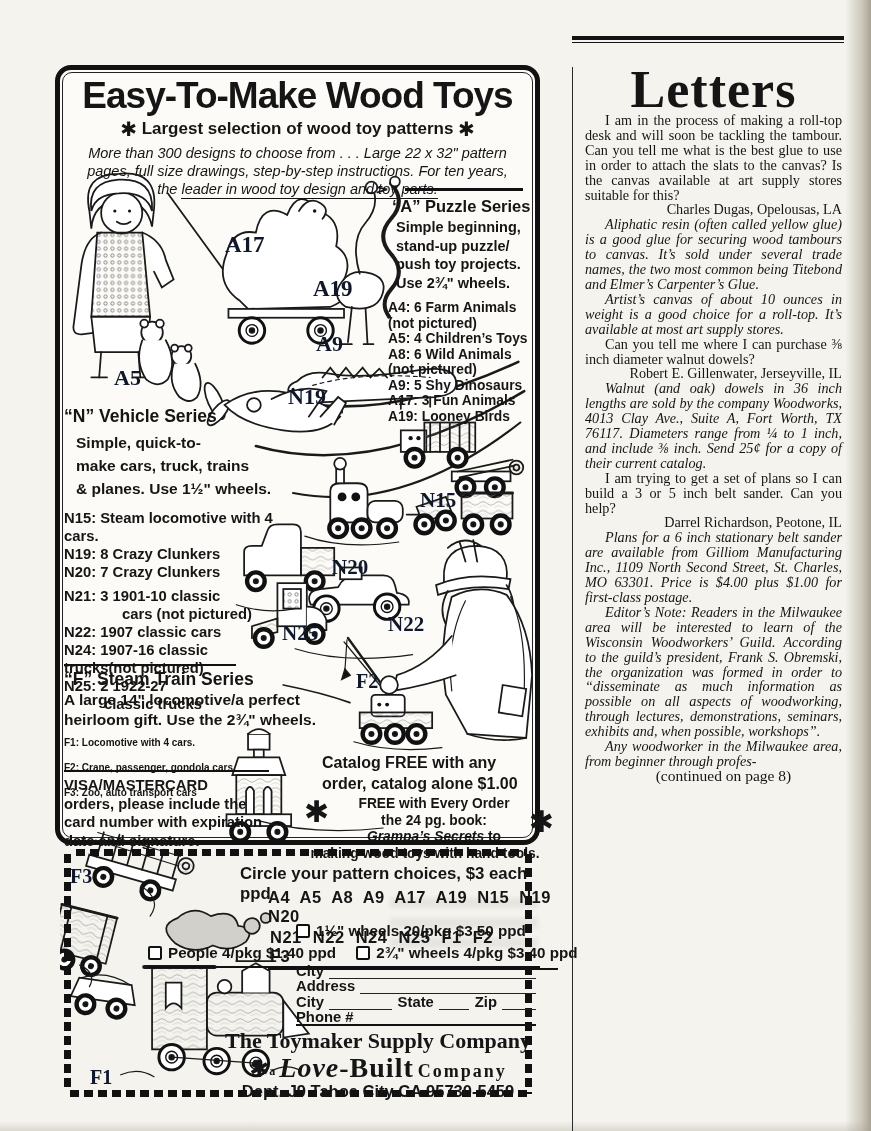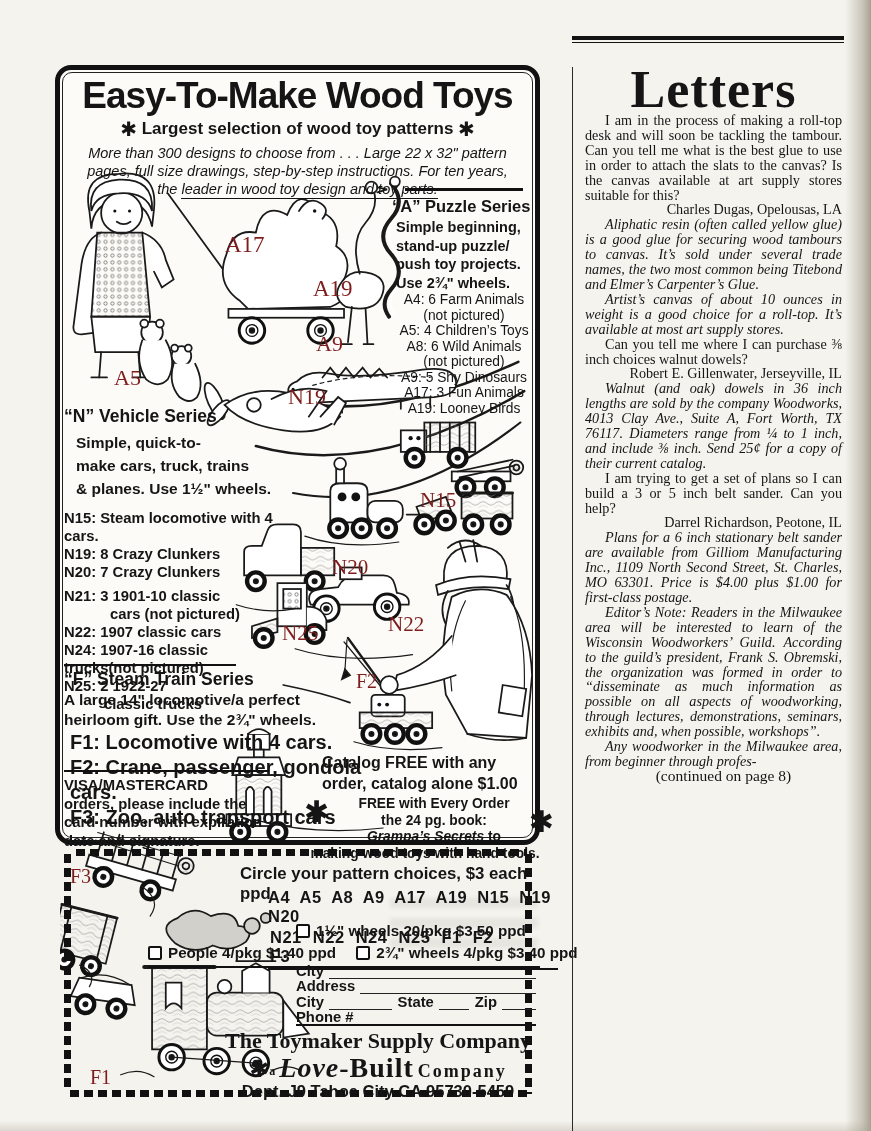--- a/index.html
+++ b/index.html
@@ -25,35 +25,35 @@
   .ad-subtitle{font-size:17px;font-weight:700;margin-top:1px;}
   .ast{font-family:"DejaVu Sans",sans-serif;font-size:20px;vertical-align:-2px;}
   .ast-big{font-family:"DejaVu Sans",sans-serif;font-size:30px;font-weight:700;}
   .ad-intro{font-style:italic;font-size:14.5px;font-weight:500;line-height:18px;margin-top:3px;}
   .u{border-bottom:1.5px solid #111;padding-bottom:1px;}
 
   .a-series{position:absolute;left:328px;top:118px;width:152px;z-index:2;}
   .a-rule{border-top:3px solid #111;width:118px;margin:0 auto 6px auto;}
   .a-head{font-size:16.5px;font-weight:700;padding-left:4px;}
   .a-desc{font-size:14.5px;font-weight:700;line-height:18.5px;padding-left:8px;margin-top:2px;}
-  .a-items{font-size:13.8px;font-weight:400;line-height:15.5px;text-align:center;}
+  .a-items{font-size:13.8px;font-weight:700;line-height:15.5px;text-align:left;margin-top:8px;}
 
   .n-series{position:absolute;left:4px;top:336px;width:238px;z-index:2;}
   .n-head{font-size:17.5px;font-weight:700;}
   .n-desc{font-size:15.5px;font-weight:700;line-height:23px;padding-left:12px;margin-top:4px;}
   .n-items{font-size:14.8px;font-weight:700;line-height:18px;margin-top:9px;}
-  .ind45{padding-left:46px;}
+  .ind45{padding-left:58px;}
   .ind38{padding-left:40px;}
   .gap-top{margin-top:6px;}
 
   .f-series{position:absolute;left:4px;top:594px;width:300px;z-index:2;}
   .f-rule{border-top:2px solid #111;width:172px;}
   .f-head{font-size:17.5px;font-weight:700;margin-top:3px;}
   .f-desc{font-size:15.5px;font-weight:700;line-height:20px;}
-  .f-items{font-size:20px;font-weight:700;line-height:25px;padding-left:6px;}
+  .f-items{font-size:10px;font-weight:700;line-height:25px;}
 
   .visa{position:absolute;left:4px;top:700px;width:218px;z-index:2;}
   .visa-rule{border-top:2px solid #111;width:205px;margin-bottom:4px;}
   .visa p{margin:0;font-size:14.8px;font-weight:700;line-height:18.5px;}
 
   .catalog-note{position:absolute;left:262px;top:682px;width:218px;font-size:16px;
     font-weight:700;line-height:21px;z-index:2;}
   .free-book{position:absolute;left:268px;top:726px;width:212px;text-align:center;z-index:2;
     font-size:13.8px;font-weight:600;line-height:16.5px;}
   .free-ast-l{position:absolute;left:-24px;top:8px;}
@@ -88,21 +88,21 @@
     font-family:"Liberation Serif",serif;font-size:22px;font-weight:700;}
   .brand-line{position:absolute;left:160px;top:982px;width:316px;text-align:center;z-index:2;
     font-family:"Liberation Serif",serif;}
   .brand-a{font-size:12px;font-weight:700;vertical-align:2px;}
   .brand-script{font-size:28px;font-weight:700;font-style:italic;letter-spacing:1px;}
   .brand-bold{font-size:28px;font-weight:700;letter-spacing:1px;}
   .brand-co{font-size:18px;font-weight:700;letter-spacing:2px;}
   .dept{position:absolute;left:160px;top:1012px;width:316px;text-align:center;z-index:2;
     font-size:16.5px;font-weight:700;}
 
-  .art-label{position:absolute;font-family:"Liberation Serif",serif;font-weight:400;color:#7f1d1d;z-index:3;}
+  .art-label{position:absolute;font-family:"Liberation Serif",serif;font-weight:700;color:#0f172a;z-index:3;}
   .ghost{position:absolute;left:330px;top:828px;width:148px;height:58px;z-index:0;opacity:.5;
     filter:blur(2px);
     background:repeating-linear-gradient(180deg,rgba(130,128,120,.25) 0 10px,transparent 10px 20px);}
 
   
   .letters{position:absolute;left:572px;top:36px;width:272px;z-index:2;}
   .rule-thick{border-top:4px solid #131313;}
   .rule-thin{margin-top:2px;border-top:1.5px solid #131313;}
   .letters-body{border-left:1.3px solid #2a2a2a;min-height:1070px;padding:0 2px 0 12px;
     font-family:"Liberation Serif",serif;font-size:14.2px;line-height:14.9px;text-align:justify;}
@@ -516,21 +516,21 @@
   <div class="rule-thin"></div>
   <div class="letters-body">
     <h1 class="letters-title">Letters</h1>
 
     <p class="mq1">I am in the process of making a roll-top desk and will soon be tackling the tambour. Can you tell me what is the best glue to use in order to attach the slats to the canvas? Is the canvas available at art supply stores suitable for this?</p>
     <p class="sig">Charles Dugas, Opelousas, LA</p>
 
     <p class="ital ma1">Aliphatic resin (often called yellow glue) is a good glue for securing wood tambours to canvas. It’s sold under several trade names, the two most common being Titebond and Elmer’s Carpenter’s Glue.</p>
     <p class="ital">Artist’s canvas of about 10 ounces in weight is a good choice for a roll-top. It’s available at most art supply stores.</p>
 
-    <p class="mq2">Can you tell me where I can purchase ⅜ inch choices walnut dowels?</p>
+    <p class="mq2">Can you tell me where I can purchase ⅜ inch diameter walnut dowels?</p>
     <p class="sig">Robert E. Gillenwater, Jerseyville, IL</p>
 
     <p class="ital ma2">Walnut (and oak) dowels in 36 inch lengths are sold by the company Woodworks, 4013 Clay Ave., Suite A, Fort Worth, TX 76117. Diameters range from ¼ to 1 inch, and include ⅜ inch. Send 25¢ for a copy of their current catalog.</p>
 
     <p class="mq3">I am trying to get a set of plans so I can build a 3 or 5 inch belt sander. Can you help?</p>
     <p class="sig">Darrel Richardson, Peotone, IL</p>
 
     <p class="ital ma3">Plans for a 6 inch stationary belt sander are available from Gilliom Manufacturing Inc., 1109 North Second Street, St. Charles, MO 63301. Price is $4.00 plus $1.00 for first-class postage.</p>
 
     <p class="ital med">Editor’s Note: Readers in the Milwaukee area will be interested to learn of the Wisconsin Woodworkers’ Guild. According to the guild’s president, Frank S. Obremski, the organization was formed in order to “disseminate as much information as possible on all aspects of woodworking, through lectures, demonstrations, seminars, exhibits and, when possible, workshops”.</p>

